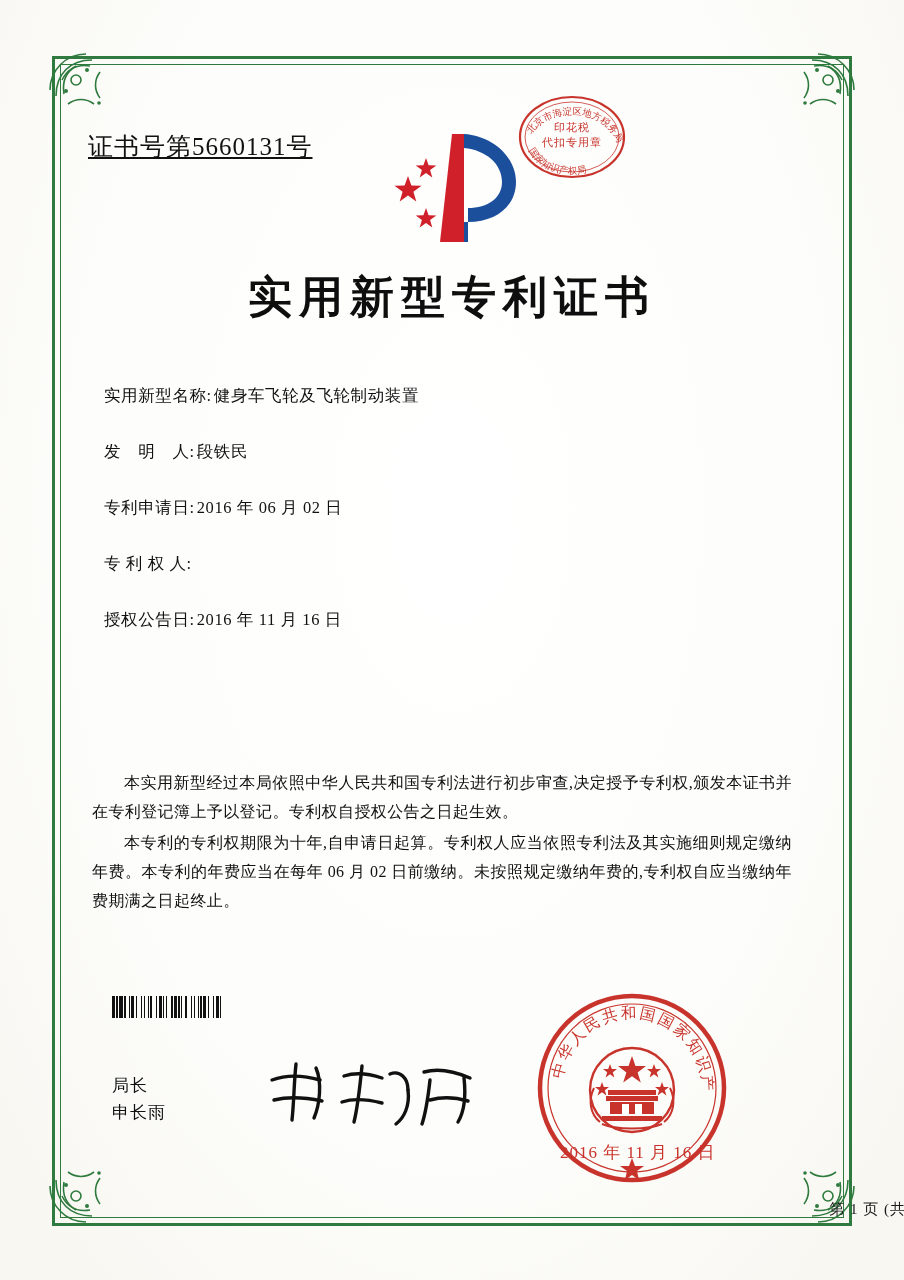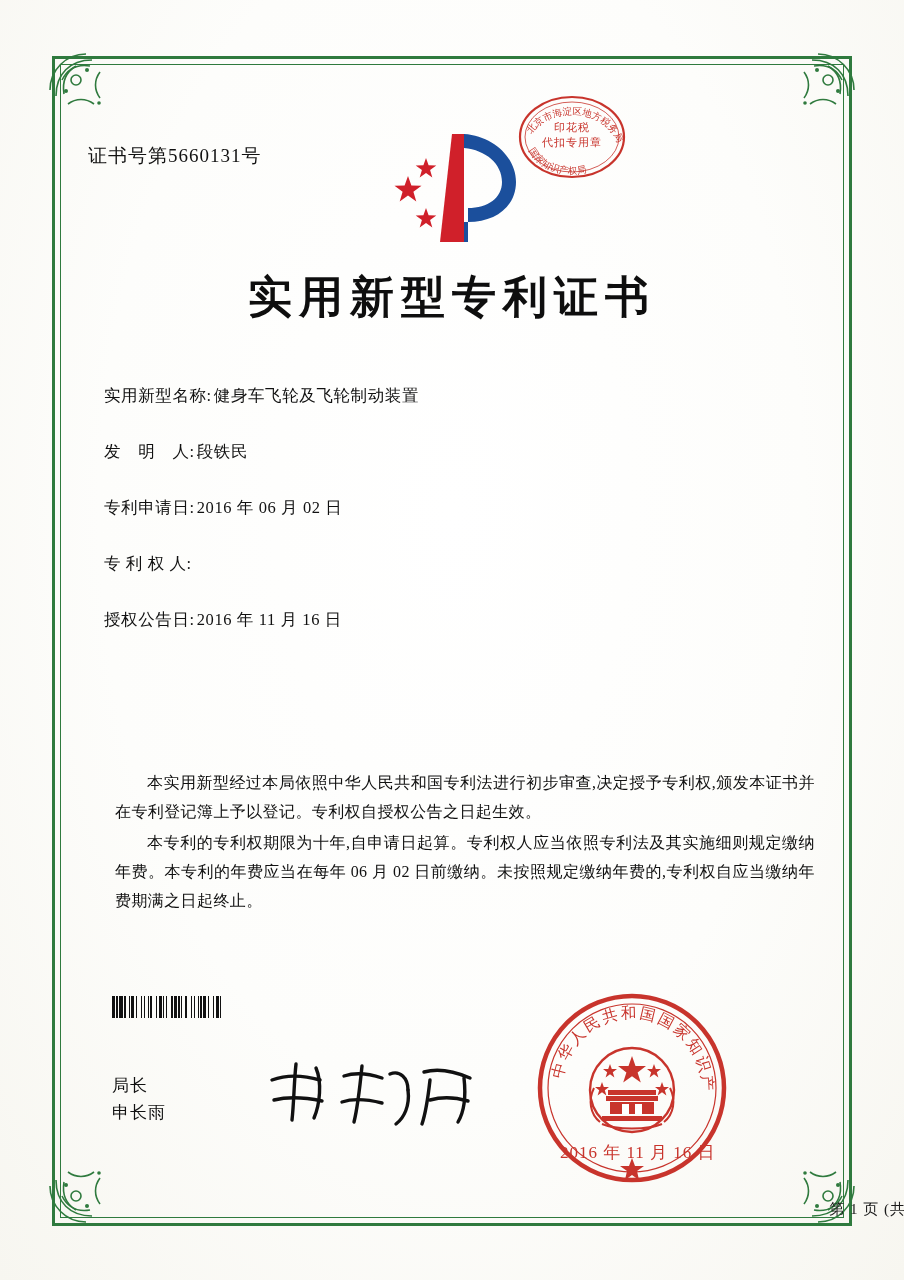--- a/index.html
+++ b/index.html
@@ -46,25 +46,26 @@
   }
   .corner svg { display: block; }
   .corner.tl { left: 46px;  top: 50px; }
   .corner.tr { left: 772px; top: 50px;  transform: scaleX(-1); }
   .corner.bl { left: 46px;  top: 1140px; transform: scaleY(-1); }
   .corner.br { left: 772px; top: 1140px; transform: scale(-1,-1); }
 
   
   .cert-number {
     position: absolute;
-    left: 88px; top: 143px;
-    font-size: 19px;
+    left: 88px; top: 130px;
+    font-size: 25px;
     letter-spacing: 1px;
     color: #111;
     white-space: nowrap;
+    text-decoration: underline;
   }
   .logo {
     position: absolute;
     left: 390px; top: 124px;
     width: 132px; height: 130px;
   }
   .seal-top {
     position: absolute;
     left: 512px; top: 92px;
     width: 120px; height: 90px;
@@ -100,21 +101,21 @@
     flex: 0 0 auto;
   }
   .field-value {
     margin-left: 2px;
     flex: 1 1 auto;
   }
 
   
   .body-text {
     position: absolute;
-    left: 115px; top: 768px;
+    left: 92px; top: 768px;
     width: 700px;
     font-size: 16px;
     line-height: 29px;
     color: #111;
     letter-spacing: 0.4px;
     text-align: justify;
   }
   .body-text p {
     margin: 0 0 2px 0;
     text-indent: 32px;

